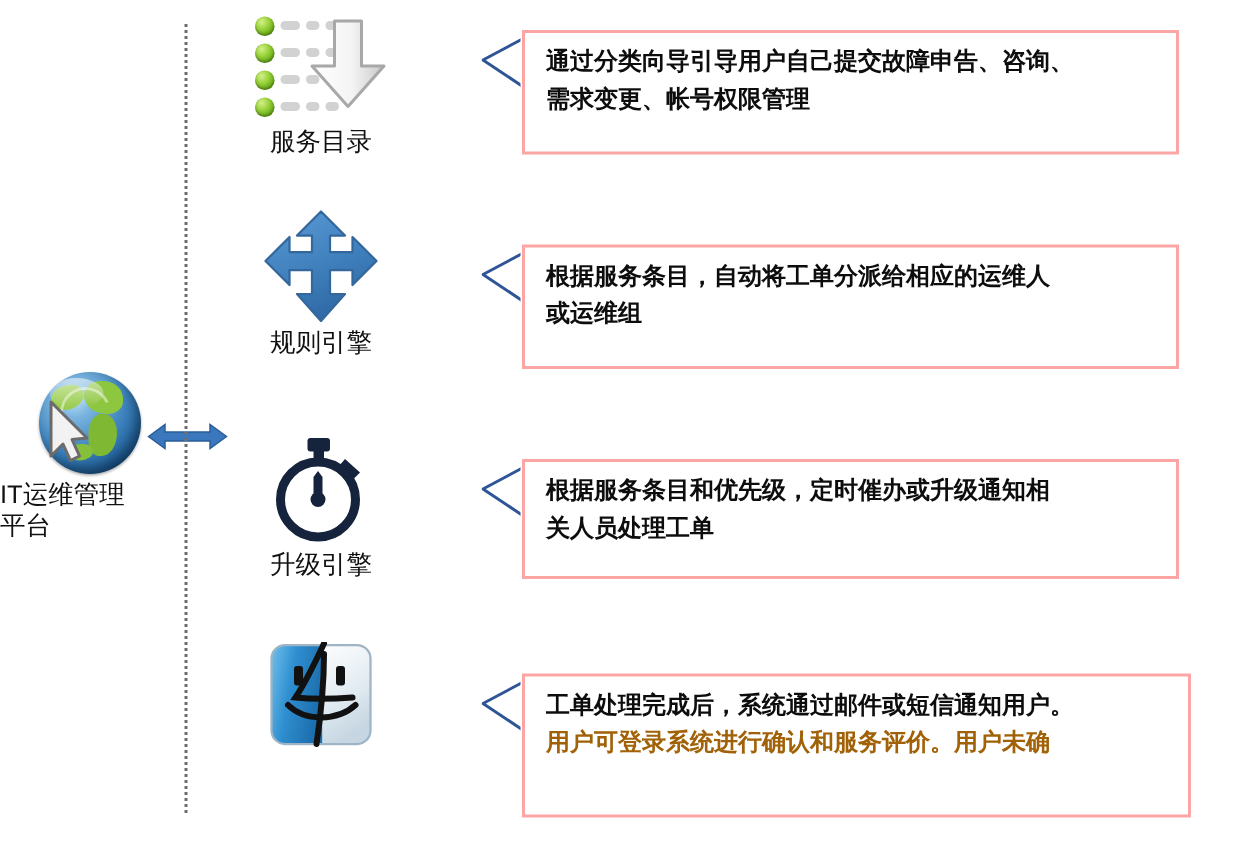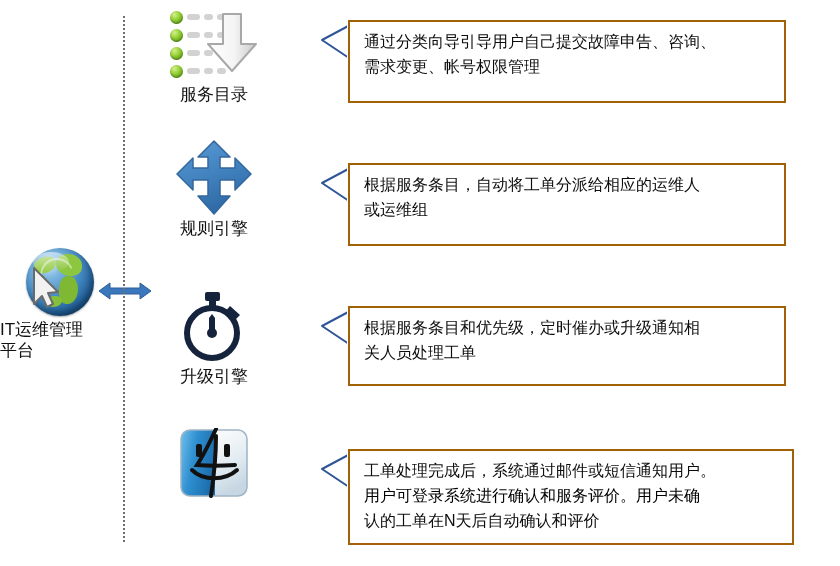--- a/index.html
+++ b/index.html
@@ -198,34 +198,35 @@
     left: 0px;
     top: 0px;
     width: 40px;
     height: 46px;
   }
   .callout .box {
     position: absolute;
     left: 27px;
     top: 0px;
     background: #ffffff;
-    border: 2px solid #a16207;
+    border: 2px solid #fca5a5;
     box-sizing: border-box;
+    font-weight: bold;
   }
   .callout .box .txt {
     position: absolute;
     left: 14px;
     top: 7px;
     right: 8px;
     font-size: 16px;
     line-height: 25px;
     color: #0d0d0d;
     white-space: pre-line;
   }
-  .callout .box .txt .dim { color: #000000; }
+  .callout .box .txt .dim { color: #a16207; }
 </style>
 </head>
 <body>
 
 <div id="stage">
 
   <div id="platform">
     <div class="globe-wrap">
       <div class="globe">
         <div class="land l1"></div>
@@ -388,17 +389,17 @@
 关人员处理工单</div>
     </div>
   </div>
 
   <div class="callout" style="top:449px;">
     <svg class="tail" viewBox="0 0 40 46">
       <path d="M1 20 L31 4 L31 40 Z" fill="#ffffff" stroke="#2f5597" stroke-width="2" stroke-linejoin="round"></path>
       <rect x="26" y="3" width="10" height="39" fill="#ffffff"></rect>
     </svg>
     <div class="box" style="width:446px; height:96px;">
-      <div class="txt"><span>工单处理完成后，系统通过邮件或短信通知用户。</span><br><span class="dim">用户可登录系统进行确认和服务评价。用户未确</span><br><span>认的工单在N天后自动确认和评价</span></div>
+      <div class="txt"><span>工单处理完成后，系统通过邮件或短信通知用户。</span><br><span class="dim">用户可登录系统进行确认和服务评价。用户未确</span><br></div>
     </div>
   </div>
 
 </div>
 
 </body></html>

